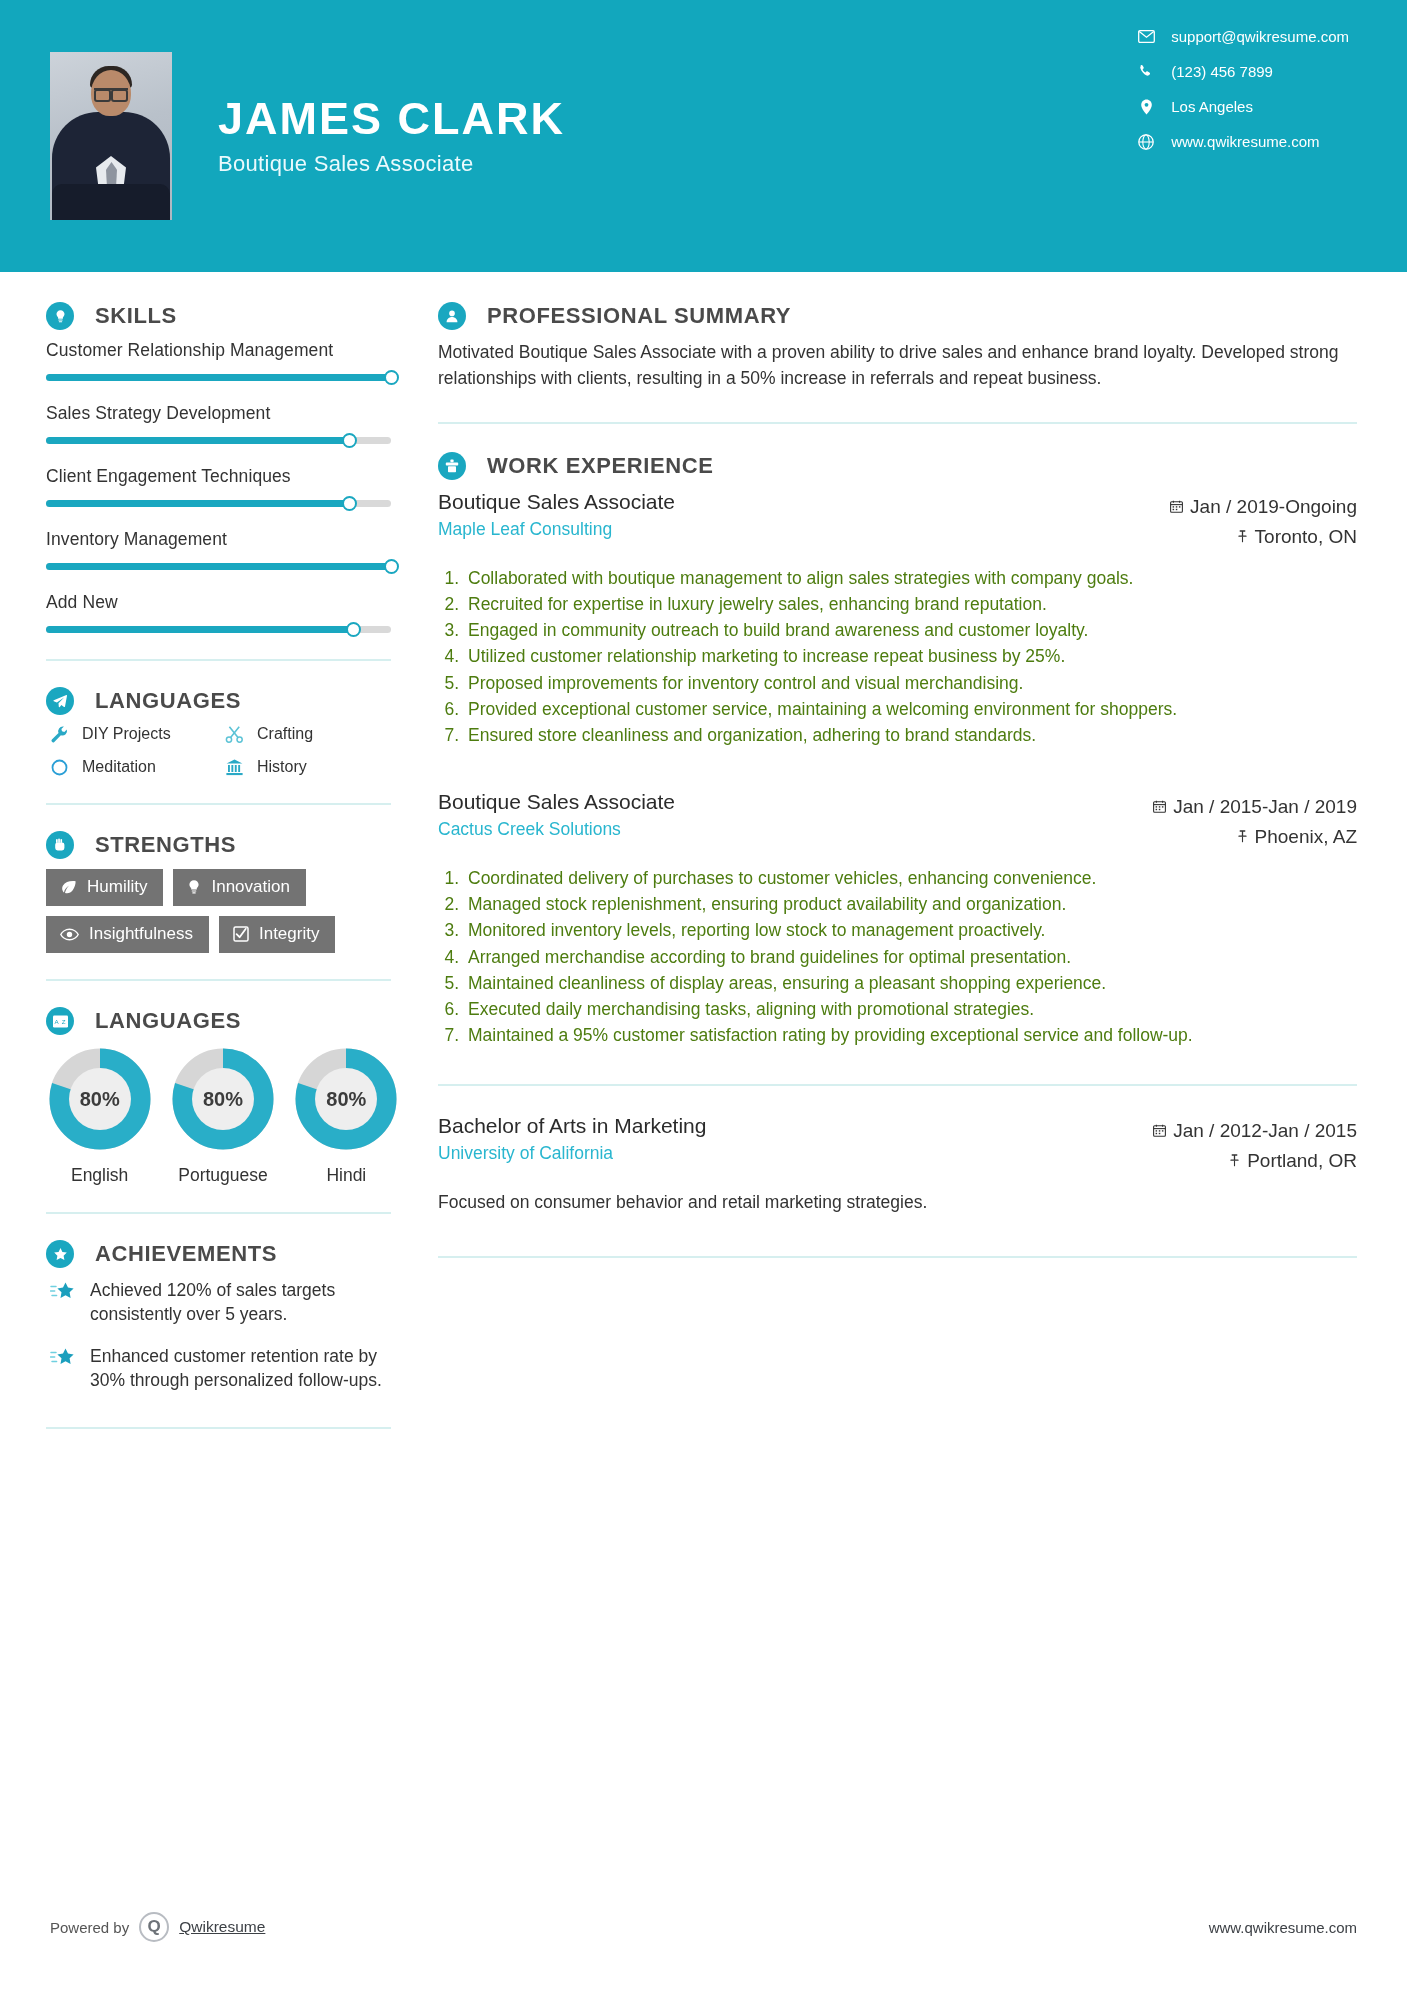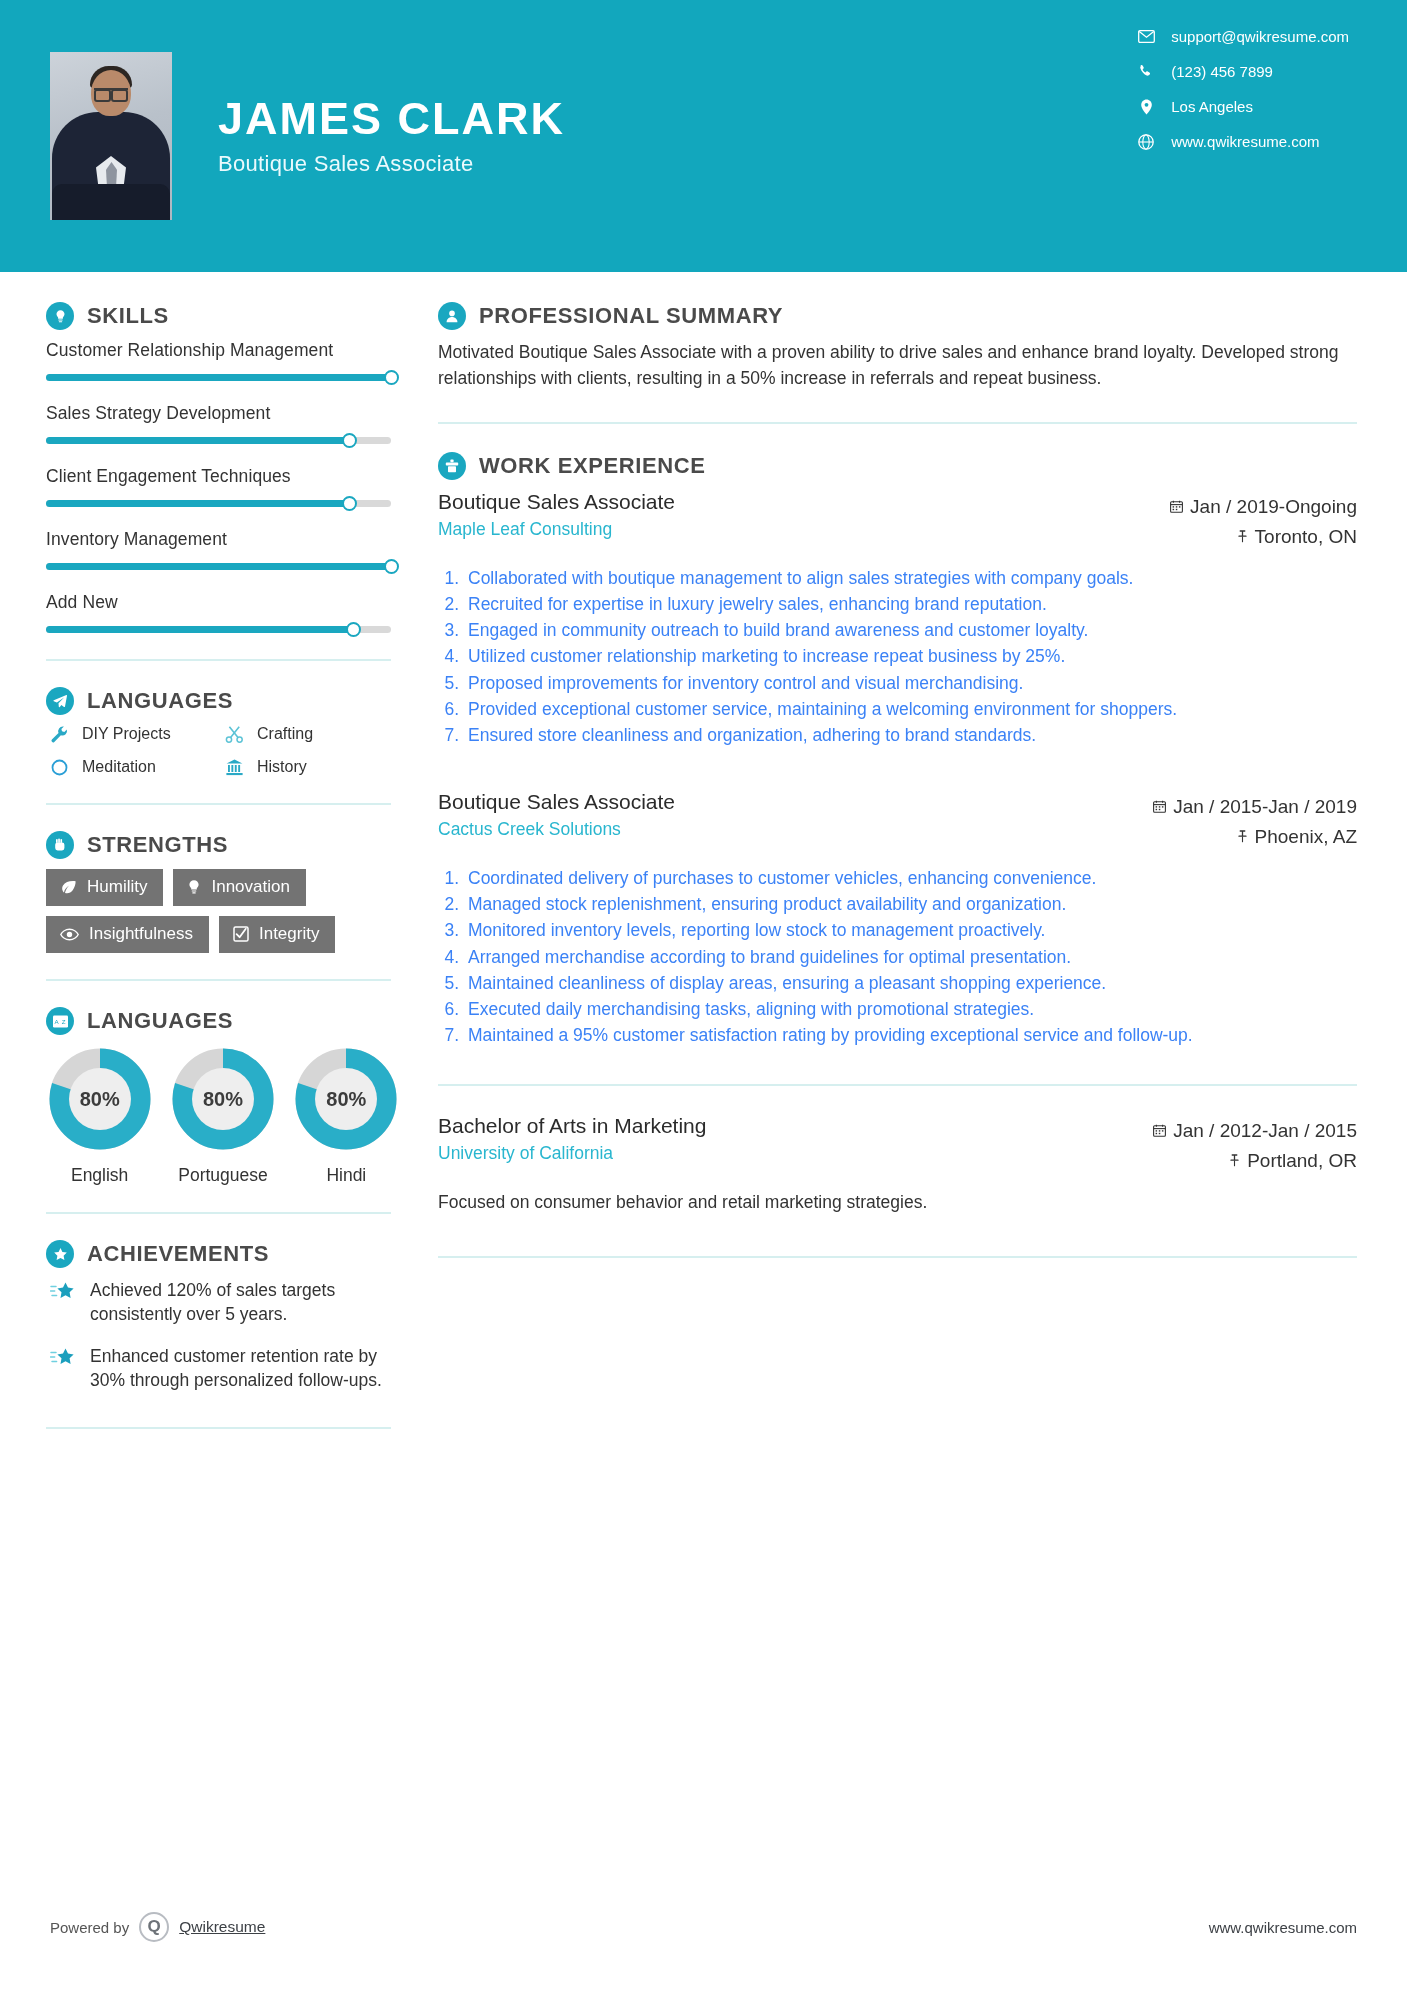--- a/index.html
+++ b/index.html
@@ -163,20 +163,21 @@
     display: flex; align-items: center; justify-content: center;
     flex: none;
     margin-right: 13px;
   }
   .sec-ico svg { display: block; }
   .sec-title {
     font-size: 22px;
     font-weight: bold;
     color: #4a4a4a;
     letter-spacing: .6px;
+    margin-left: 8px;
   }
 
   .divider {
     height: 2px;
     background: #d6efef;
     margin: 26px 0 26px 0;
   }
   .rdivider {
     height: 2px;
     background: #d6efef;
@@ -332,21 +333,21 @@
     font-size: 19px;
     color: #333;
     padding-top: 6px;
     white-space: nowrap;
   }
   .job-meta div { margin-bottom: 8px; display: flex; align-items: center; justify-content: flex-end; gap: 7px; }
   .job-bullets {
     margin: 10px 0 0 0;
     padding-left: 26px;
     font-size: 17.5px;
-    color: #3b82f6;
+    color: #4d7c0f;
     line-height: 1.44;
   }
   .job-bullets li { margin-bottom: 1px; padding-left: 4px; }
   .job-gap { height: 34px; }
 
   .edu-desc {
     font-size: 17.5px;
     color: #333;
     margin-top: 10px;
     line-height: 1.45;

